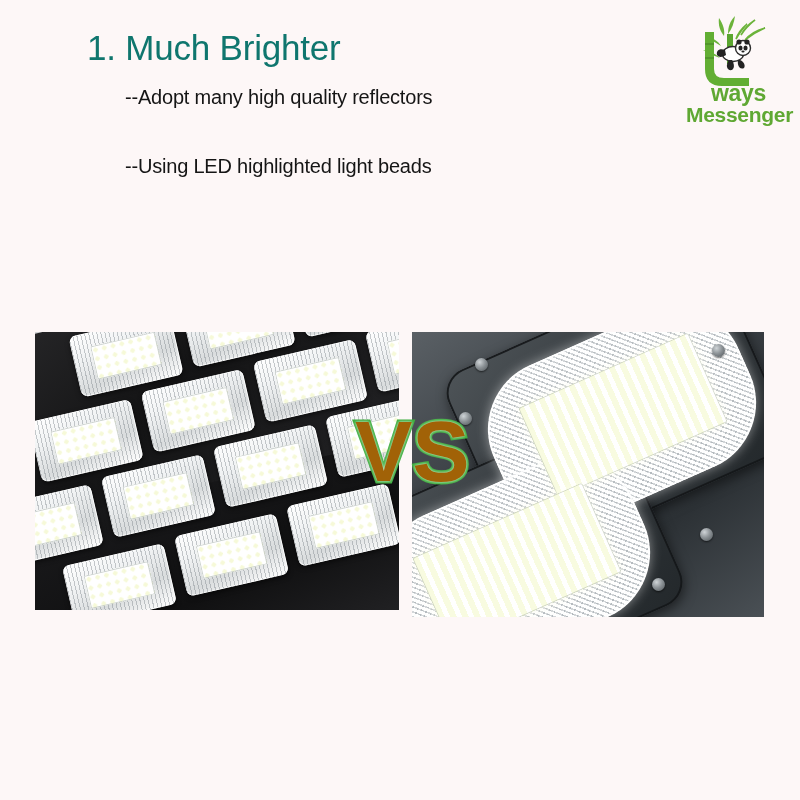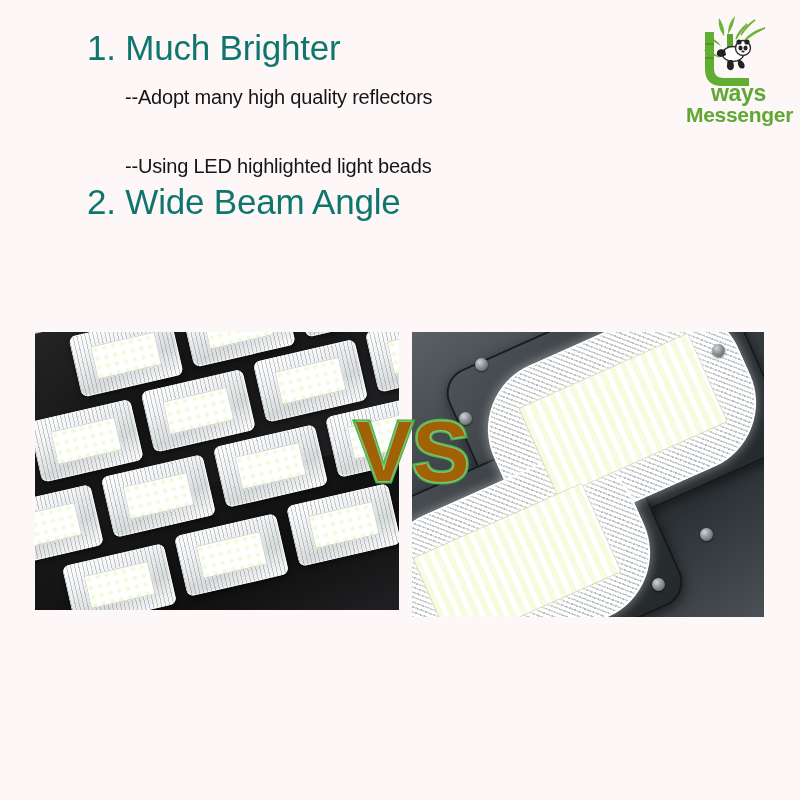--- a/index.html
+++ b/index.html
@@ -288,21 +288,20 @@
       </g>
     </svg>
     <div class="logo-text-line1">ways</div>
     <div class="logo-text-line2">Messenger</div>
   </div>
 
   <div class="heading heading-1">1. Much Brighter</div>
   <div class="bullet bullet-1">--Adopt many high quality reflectors</div>
   <div class="bullet bullet-2">--Using LED highlighted light beads</div>
 
-  <div class="heading heading-2">2. Wide Beam Angle</div>
 
   <div class="photo photo-left">
     <div class="lp-bg"></div>
     <div class="lp-body"></div>
     <div class="lp-body-edge"></div>
     <div class="lp-grid">
 
       <div class="cell" style="left:120px; top:22px;  width:104px; height:62px;">
           <span class="cell-inner"></span>
         </div>

